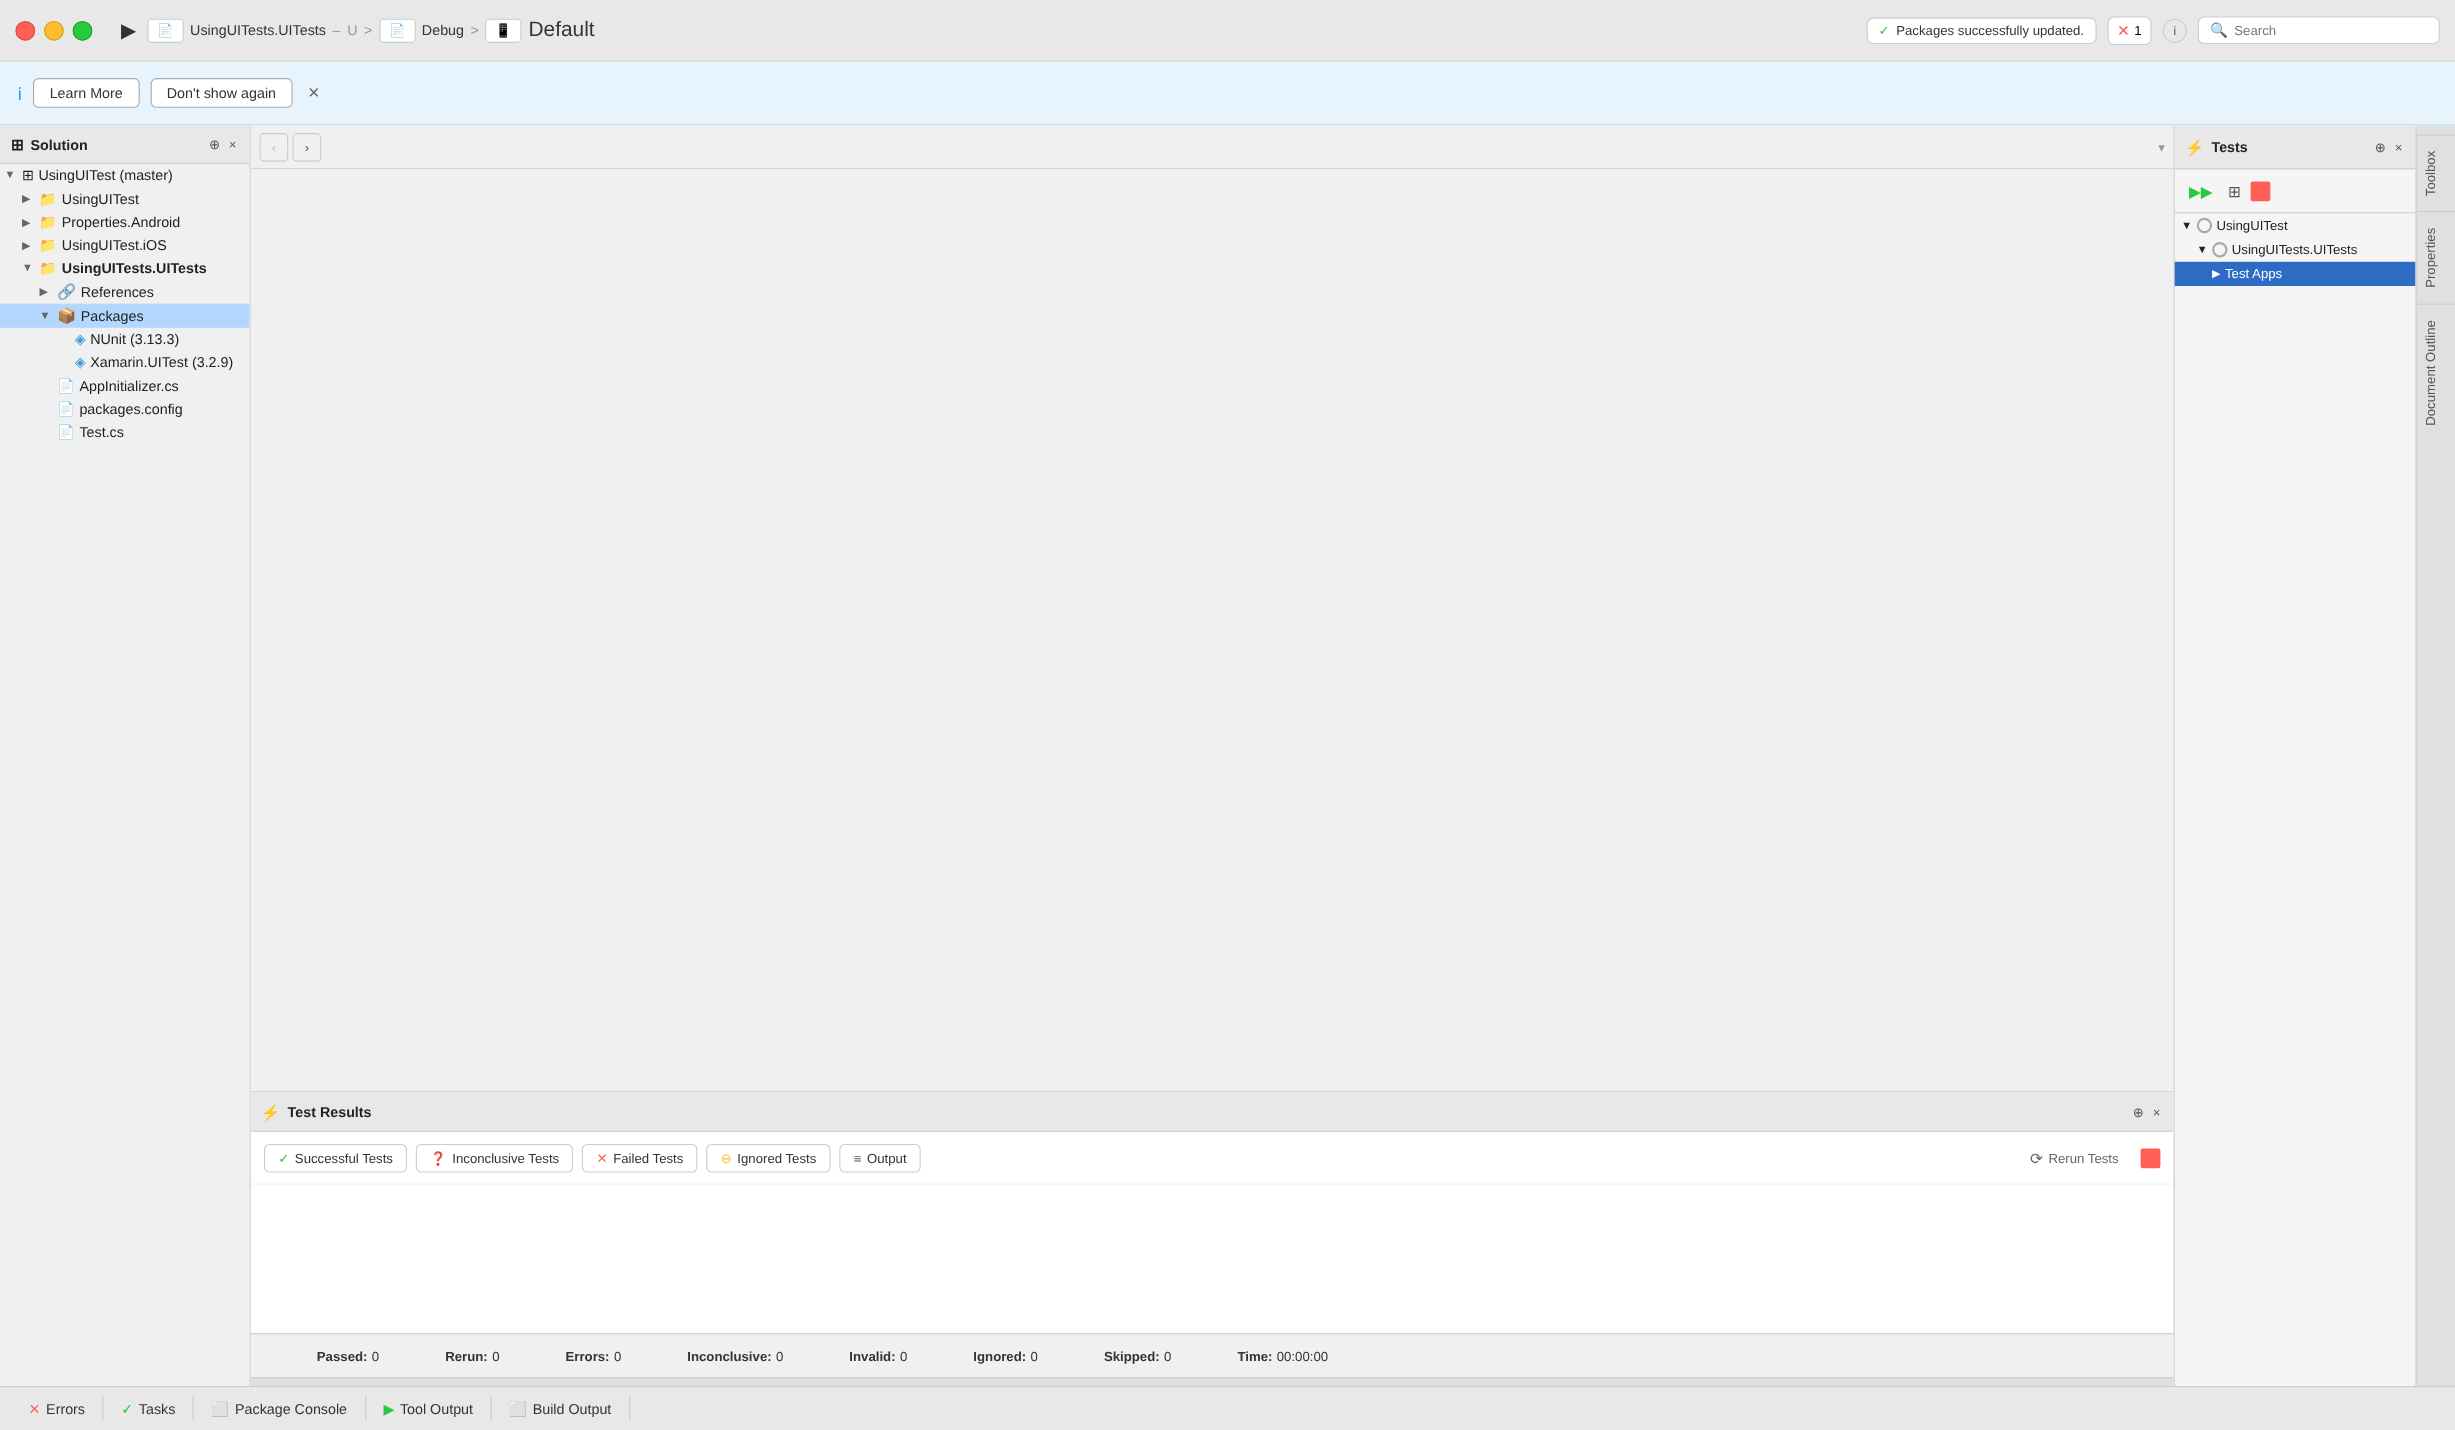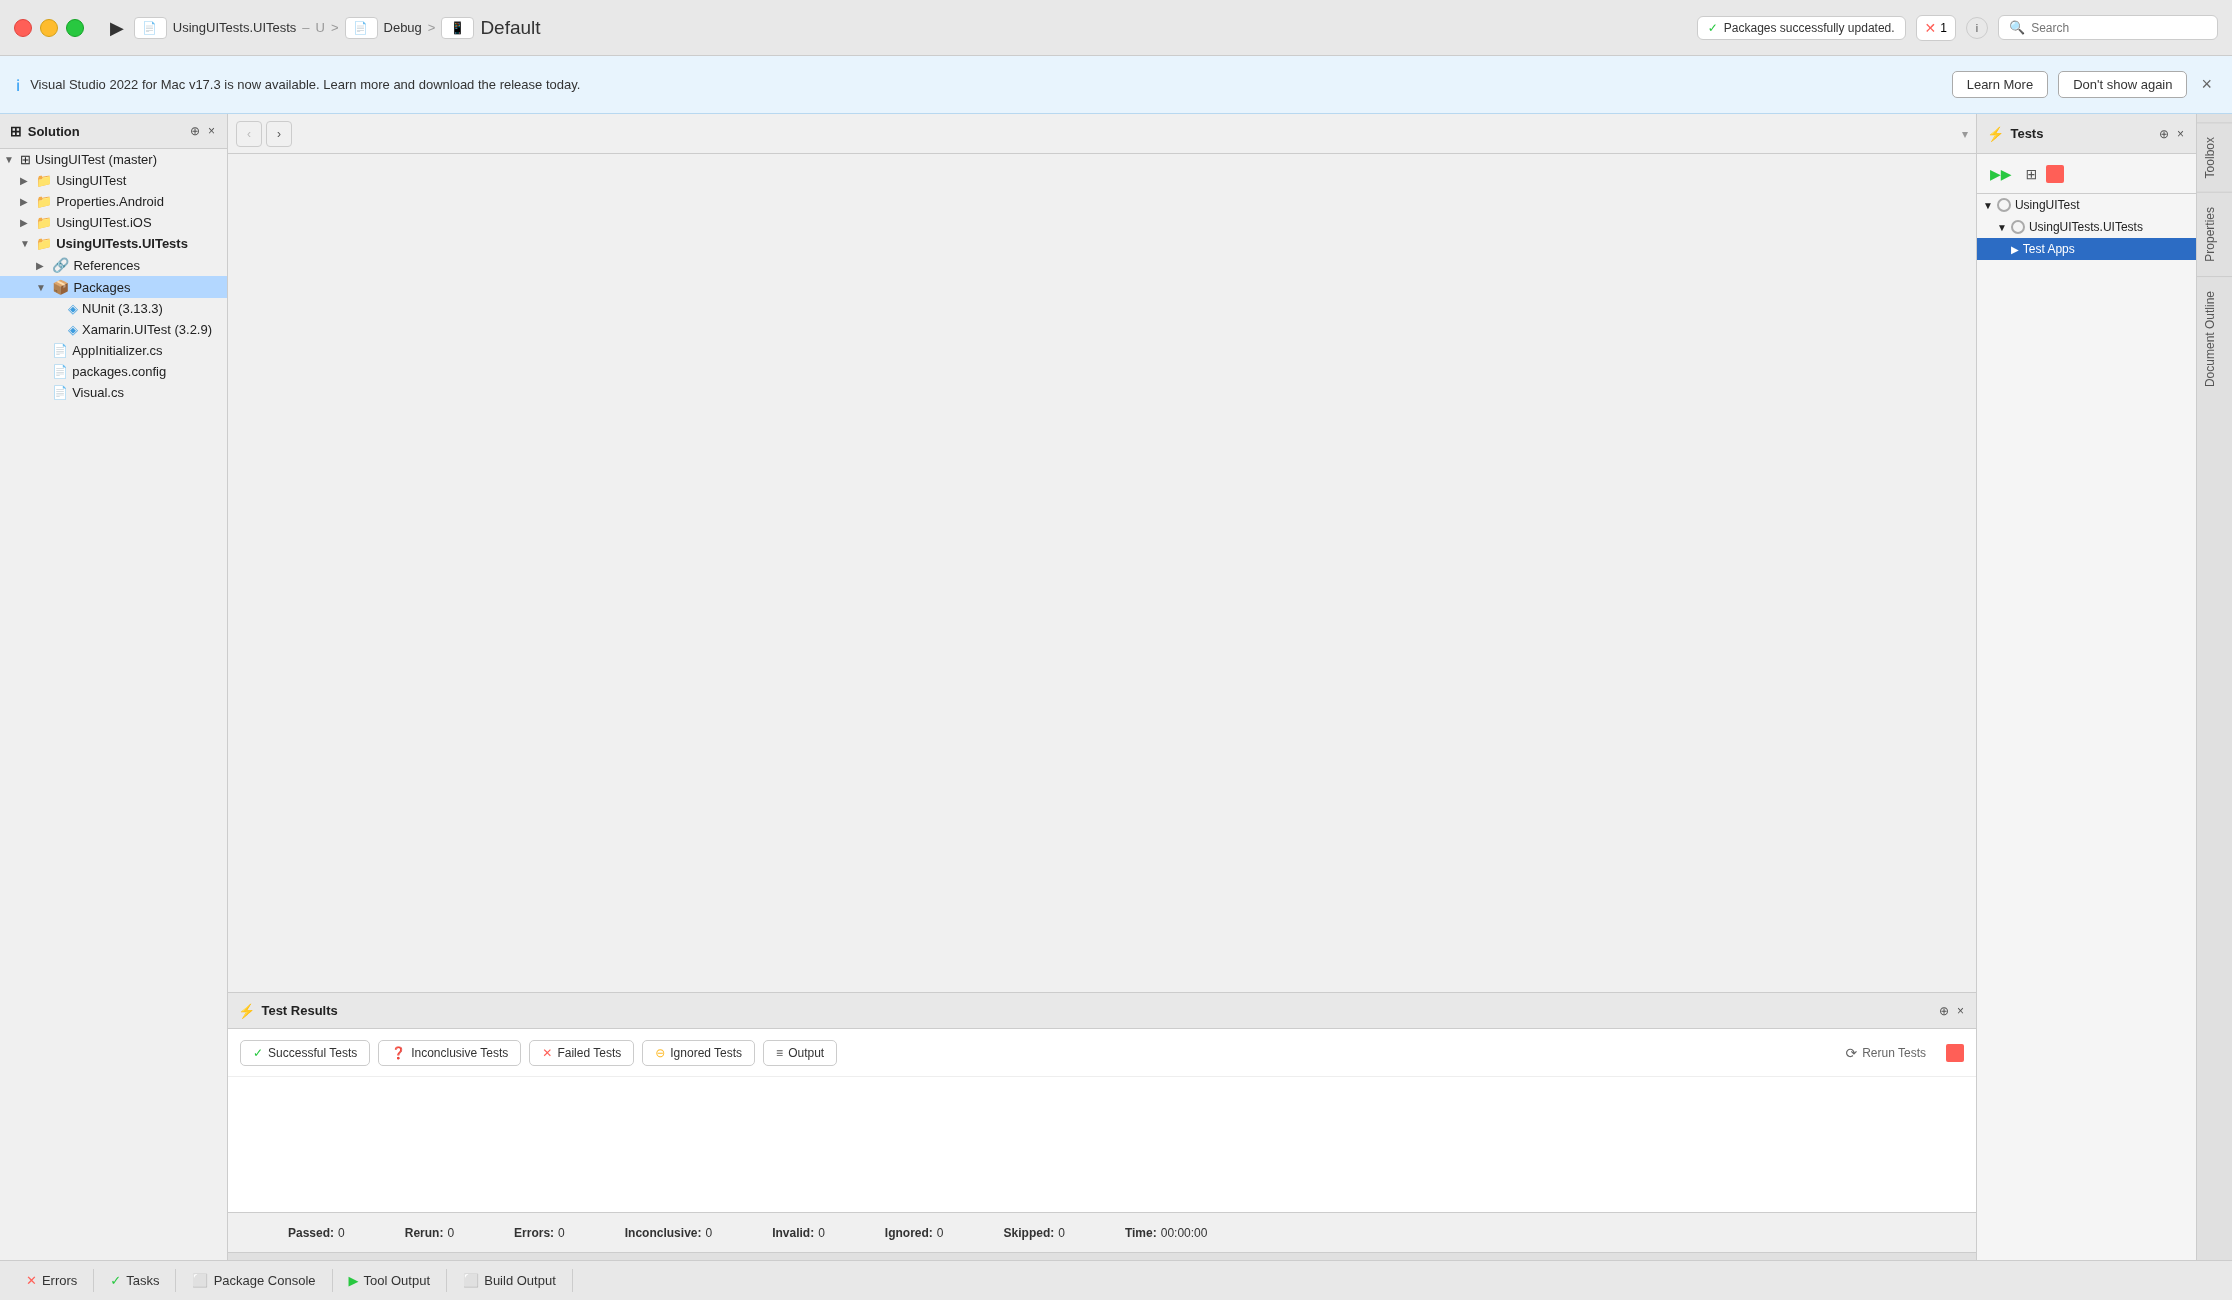--- a/index.html
+++ b/index.html
@@ -503,21 +503,20 @@
   </div>
   <button class="info-btn">ℹ</button>
   <div class="search-bar">
     <span class="search-icon">🔍</span>
     <input type="text" style="border: none; outline: none; font-size: 12px; background: transparent; width: 160px;" placeholder="Search">
   </div>
 </div>
 
 <div class="info-banner">
   <span class="info-icon">ℹ</span>
-  <span class="info-text">Visual Studio 2022 for Mac v17.3 is now available. Learn more and download the release today.</span>
   <button class="banner-btn">Learn More</button>
   <button class="banner-btn">Don't show again</button>
   <button class="banner-close">×</button>
 </div>
 
 <div class="main-area">
 
   <div class="sidebar">
     <div class="sidebar-header">
       <span style="font-size:14px;">⊞</span>
@@ -590,21 +589,21 @@
 
     <div class="tree-item indent-2">
       <span class="tree-arrow" style="width:16px;"></span>
       <span class="tree-icon config-file" style="font-size:13px;">📄</span>
       <span>packages.config</span>
     </div>
 
     <div class="tree-item indent-2">
       <span class="tree-arrow" style="width:16px;"></span>
       <span class="tree-icon cs-file" style="font-size:13px;">📄</span>
-      <span>Visual.cs</span>
+      <span>Test.cs</span>
     </div>
   </div>
 
   <div class="center-area">
 
     <div class="editor-toolbar">
       <button class="toolbar-nav-btn disabled">‹</button>
       <button class="toolbar-nav-btn">›</button>
       <div class="toolbar-dropdown">▾</div>
     </div>

